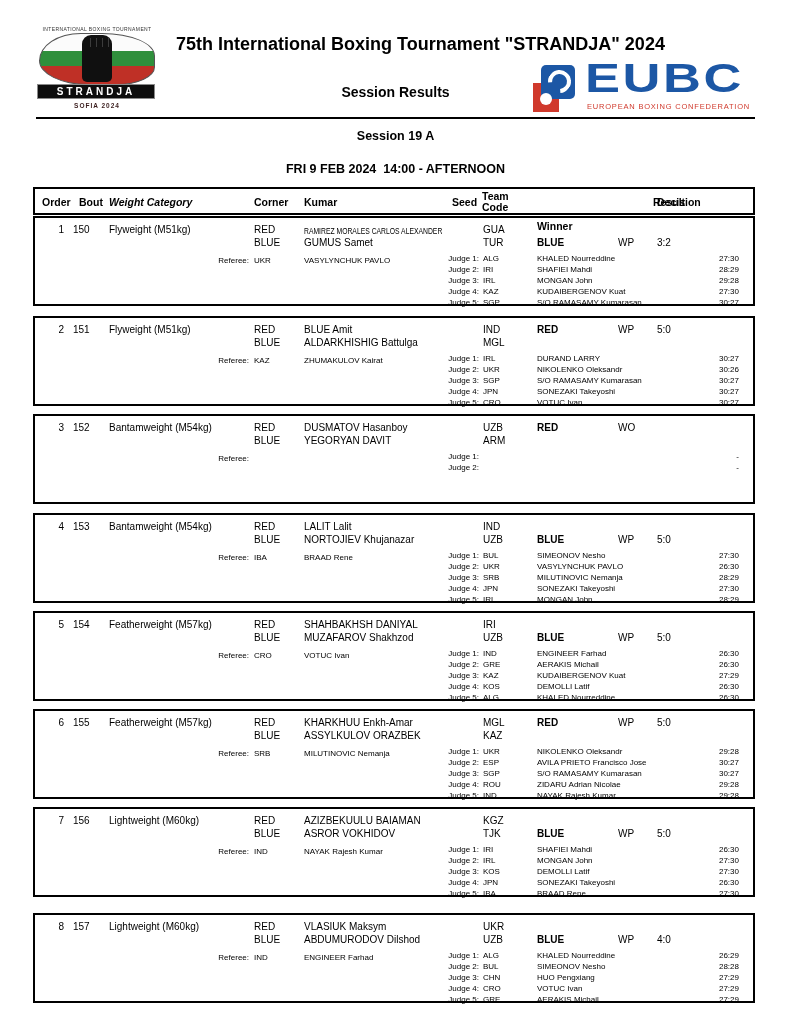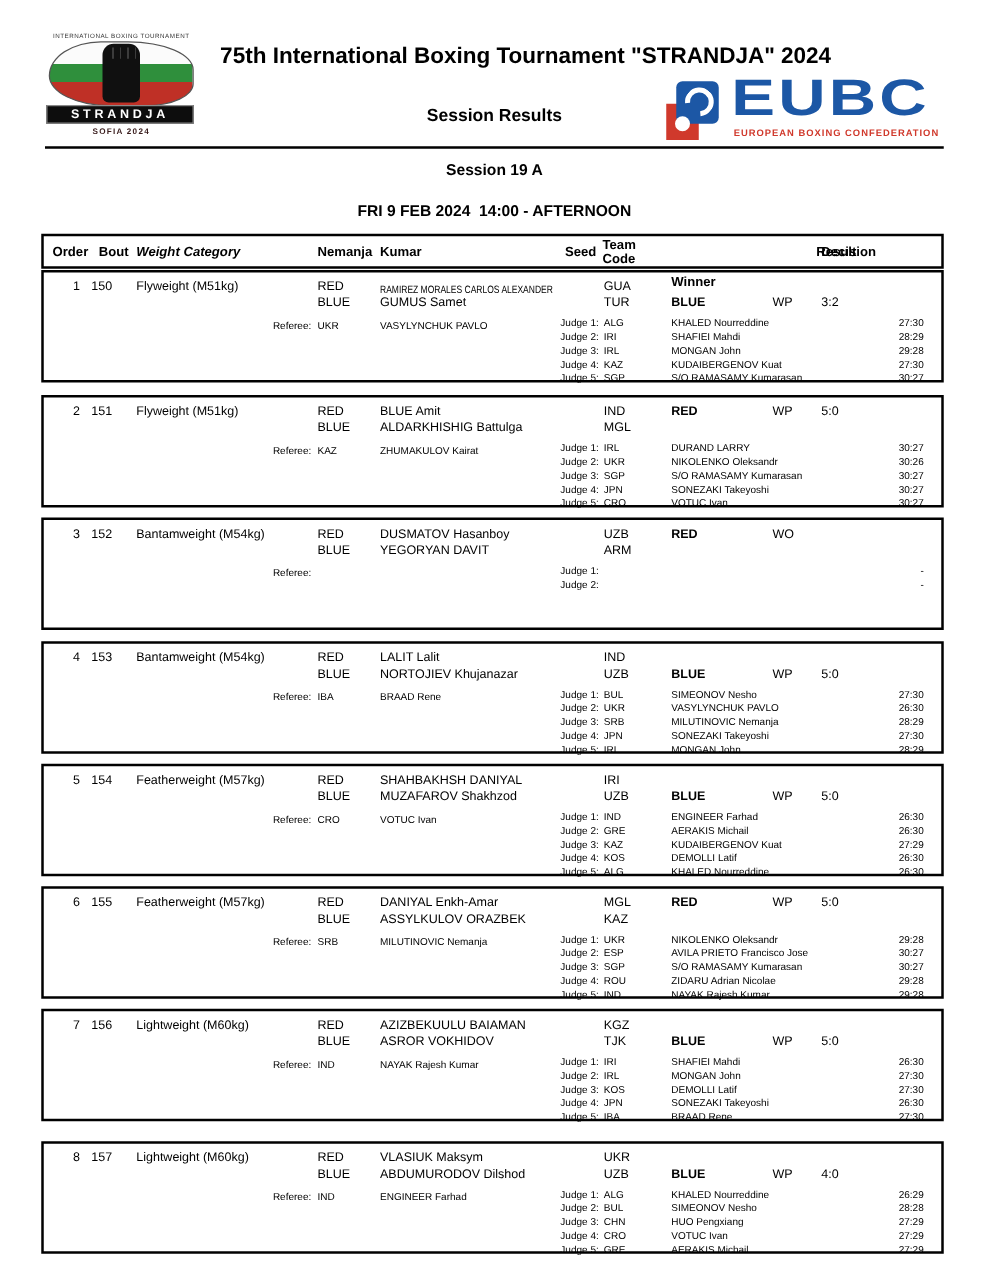--- a/index.html
+++ b/index.html
@@ -30,21 +30,21 @@
 
   .eubc{position:absolute;left:533px;top:64px;width:224px;height:52px;}
   .eubc-icon{position:absolute;left:0;top:1px;width:42px;height:47px;}
   .ei-blue{position:absolute;left:8px;top:0;width:34px;height:34px;background:#1c57a5;border-radius:5px;}
   .ei-red{position:absolute;left:0;bottom:0;width:26px;height:29px;background:#d0392c;}
   .ei-ring{position:absolute;left:15px;top:5px;width:15px;height:15px;border:4px solid #fff;
            border-bottom-color:transparent;border-radius:50%;transform:rotate(40deg);}
   .ei-dot{position:absolute;left:7px;bottom:7px;width:12px;height:12px;background:#fff;border-radius:50%;}
   .eubc-word{position:absolute;left:52px;top:-9px;font-size:41px;font-weight:800;color:#1c57a5;
              letter-spacing:2px;transform:scaleX(1.28);transform-origin:left top;white-space:nowrap;}
-  .eubc-sub{position:absolute;left:54px;top:38px;font-size:7.5px;font-weight:bold;color:#d0392c;
+  .eubc-sub{position:absolute;left:54px;top:38px;font-size:7.5px;font-weight:normal;color:#d0392c;
             letter-spacing:.8px;white-space:nowrap;}
 
   .rule{position:absolute;left:36px;top:117px;width:719px;height:2px;background:#000;}
 
   .session-name{position:absolute;left:0;right:0;top:129px;text-align:center;
                 font-size:12.5px;font-weight:bold;}
   .session-date{position:absolute;left:0;right:0;top:162px;text-align:center;
                 font-size:12.5px;font-weight:bold;white-space:pre;}
 
   
@@ -109,21 +109,21 @@
 
   <div class="rule"></div>
 
   <div class="session-name">Session 19 A</div>
   <div class="session-date">FRI 9 FEB 2024  14:00 - AFTERNOON</div>
 
   <div class="thead">
     <span class="h-order">Order</span>
     <span class="h-bout">Bout</span>
     <span class="h-weight">Weight Category</span>
-    <span class="h-corner">Nemanja</span>
+    <span class="h-corner">Corner</span>
     <span class="h-name">Kumar</span>
     <span class="h-seed">Seed</span>
     <span class="h-team">Team Code</span>
     <span class="h-winner">Winner</span>
     <span class="h-result">Result</span>
     <span class="h-decision">Decision</span>
   </div>
 
   <div id="bouts">
       <div class="bout" style="top: 216px;">
@@ -352,21 +352,21 @@
       <span class="j-score">26:30</span>
     </div>
         </div>
     </div>
       <div class="bout" style="top: 709px;">
       <span class="b-order">6</span>
       <span class="b-bout">155</span>
       <span class="b-weight">Featherweight (M57kg)</span>
       <span class="b-corner c-red">RED</span>
       <span class="b-corner c-blue">BLUE</span>
-      <span class="b-name n-red">DANIYAL Enkh-Amar</span>
+      <span class="b-name n-red">KHARKHUU Enkh-Amar</span>
       <span class="b-name n-blue">ASSYLKULOV ORAZBEK</span>
       <span class="b-team t-red">MGL</span>
       <span class="b-team t-blue">KAZ</span>
       <span class="b-winner on-red">RED</span>
       <span class="b-result on-red">WP</span>
       <span class="b-decision on-red">5:0</span>
       <span class="b-ref-label">Referee:</span>
       <span class="b-ref-team">SRB</span>
       <span class="b-ref-name">MILUTINOVIC Nemanja</span>
       <div class="judges">

